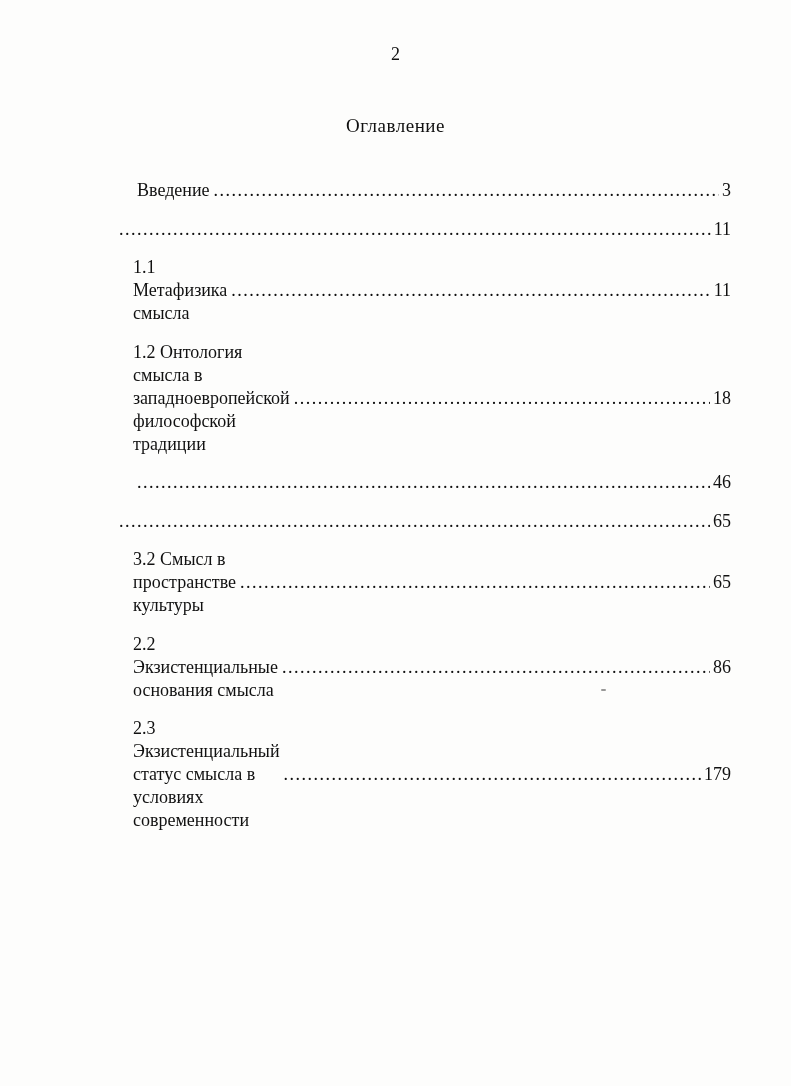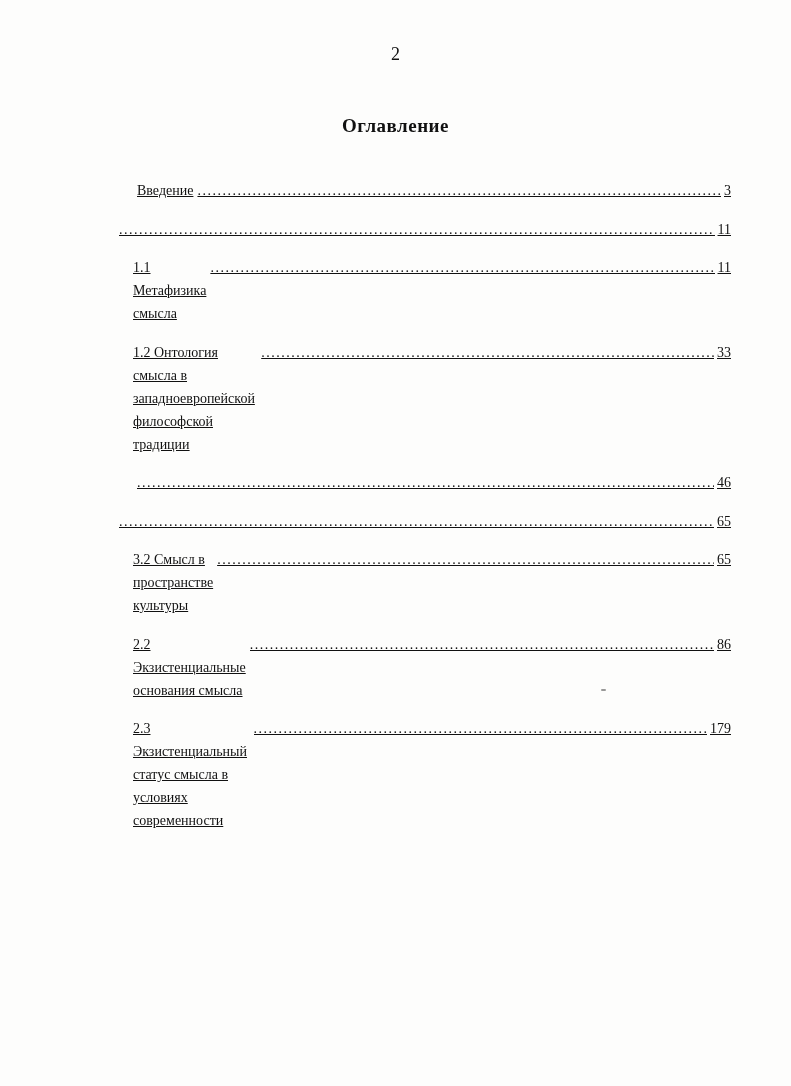--- a/index.html
+++ b/index.html
@@ -17,34 +17,33 @@
     overflow: hidden;
   }
   .page-number {
     padding-top: 44px;
     text-align: center;
     font-size: 18px;
   }
   .doc-title {
     margin-top: 50px;
     text-align: center;
-    font-weight: bold;
+    font-weight: normal;
     font-size: 19px;
     letter-spacing: 0.5px;
   }
   .toc {
     margin: 42px 60px 0 115px;
   }
   .toc-entry {
     display: flex;
-    align-items: flex-start;
-    font-size: 14px;
+    align-items: center;
+    font-size: 18px;
     margin-bottom: 15.5px;
     line-height: 23px;
-    text-decoration: underline;
   }
   .toc-entry .label {
     white-space: normal;
   }
   .toc-entry .leader {
     flex: 1 1 auto;
     overflow: hidden;
     white-space: nowrap;
     letter-spacing: 1.5px;
     margin: 0 2px 0 4px;
@@ -87,21 +86,21 @@
         <span class="pageno">11</span>
       </div>
       <div class="toc-entry indent-1">
         <span class="label">1.1 Метафизика смысла</span>
         <span class="leader">............................................................................................................................................................................................................................................................................................................</span>
         <span class="pageno">11</span>
       </div>
       <div class="toc-entry indent-1">
         <span class="label">1.2 Онтология смысла в западноевропейской философской традиции</span>
         <span class="leader">............................................................................................................................................................................................................................................................................................................</span>
-        <span class="pageno">33</span>
+        <span class="pageno">18</span>
       </div>
       <div class="toc-entry indent-1">
         <span class="leader">............................................................................................................................................................................................................................................................................................................</span>
         <span class="pageno">46</span>
       </div>
       <div class="toc-entry indent-0">
         <span class="leader">............................................................................................................................................................................................................................................................................................................</span>
         <span class="pageno">65</span>
       </div>
       <div class="toc-entry indent-1">

